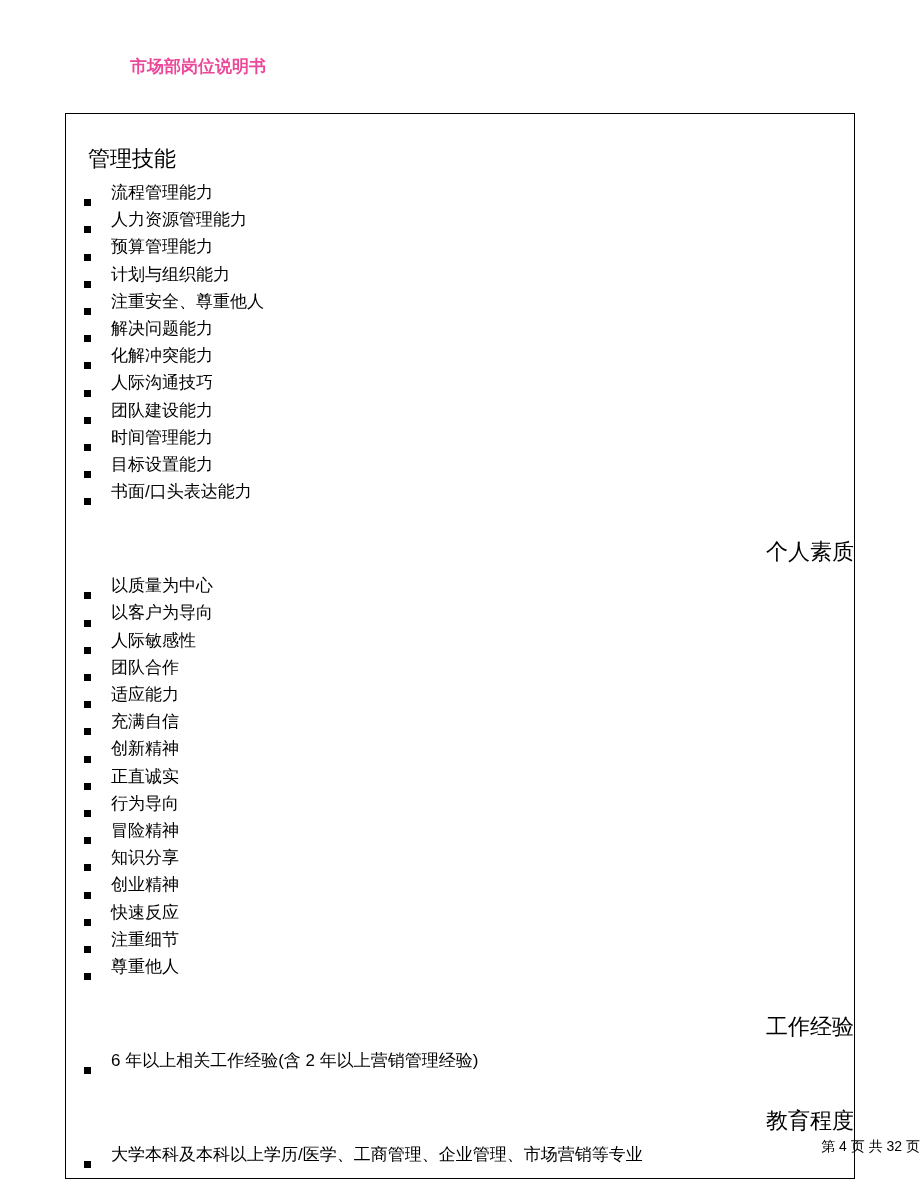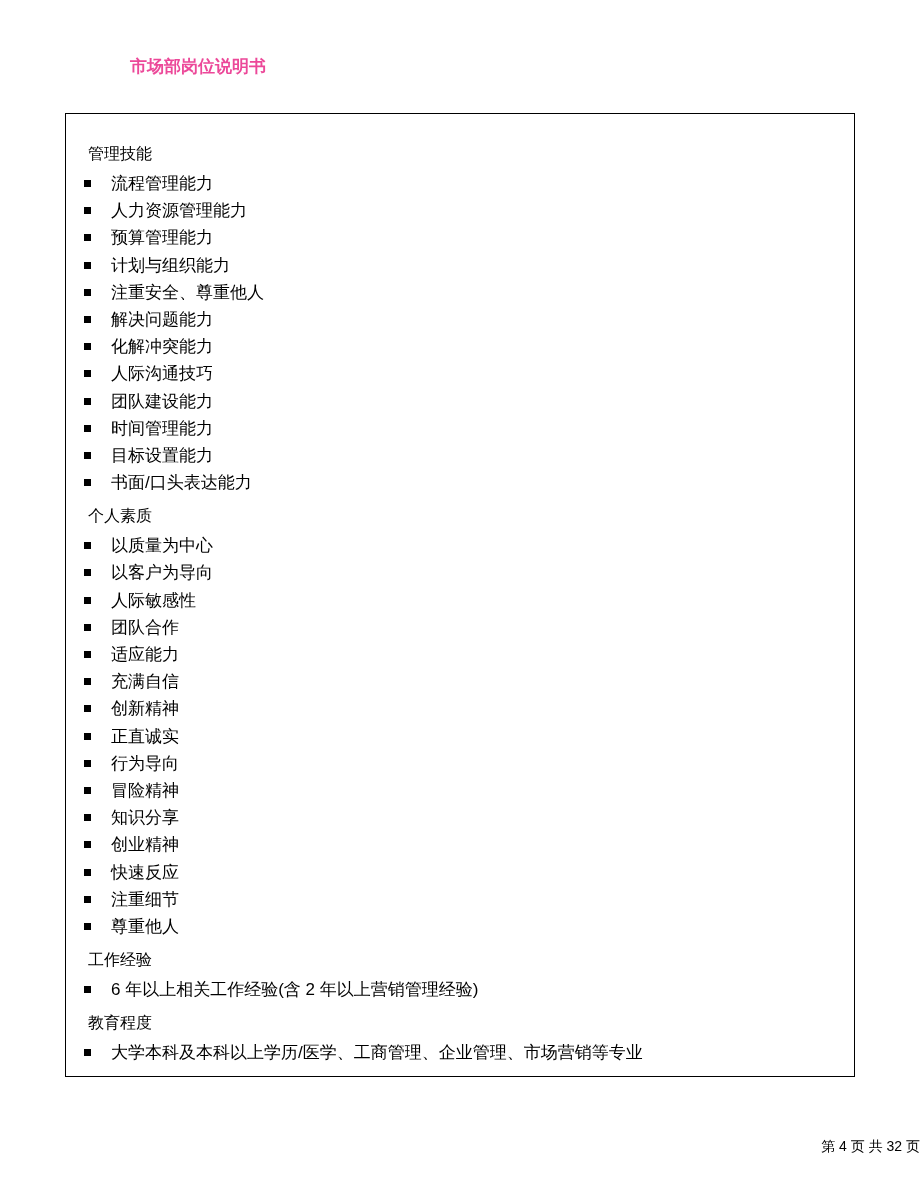--- a/index.html
+++ b/index.html
@@ -19,39 +19,40 @@
       font-size: 17px;
       font-weight: bold;
       color: #ec4899;
     }
     .content-box {
       border: 1px solid #000;
       margin: 35px 65px 0 65px;
       padding: 30px 0 10px 0;
     }
     .section-heading {
-      font-size: 16px;
+      font-size: 22px;
       color: #000;
       padding-left: 22px;
       margin-bottom: 5px;
       margin-top: 0;
     }
     .section-heading.spaced {
-      margin-top: 10px;
+      margin-top: 32px;
+      text-align: right;
     }
     .bullet-list {
       list-style: none;
       padding-left: 18px;
     }
     .bullet-list li {
       font-size: 17px;
       color: #000;
       line-height: 1.6;
       display: flex;
-      align-items: flex-start;
+      align-items: flex-end;
     }
     .bullet-marker {
       display: inline-block;
       width: 7px;
       height: 7px;
       background: #000;
       margin-top: 10px;
       margin-right: 20px;
       flex-shrink: 0;
     }

